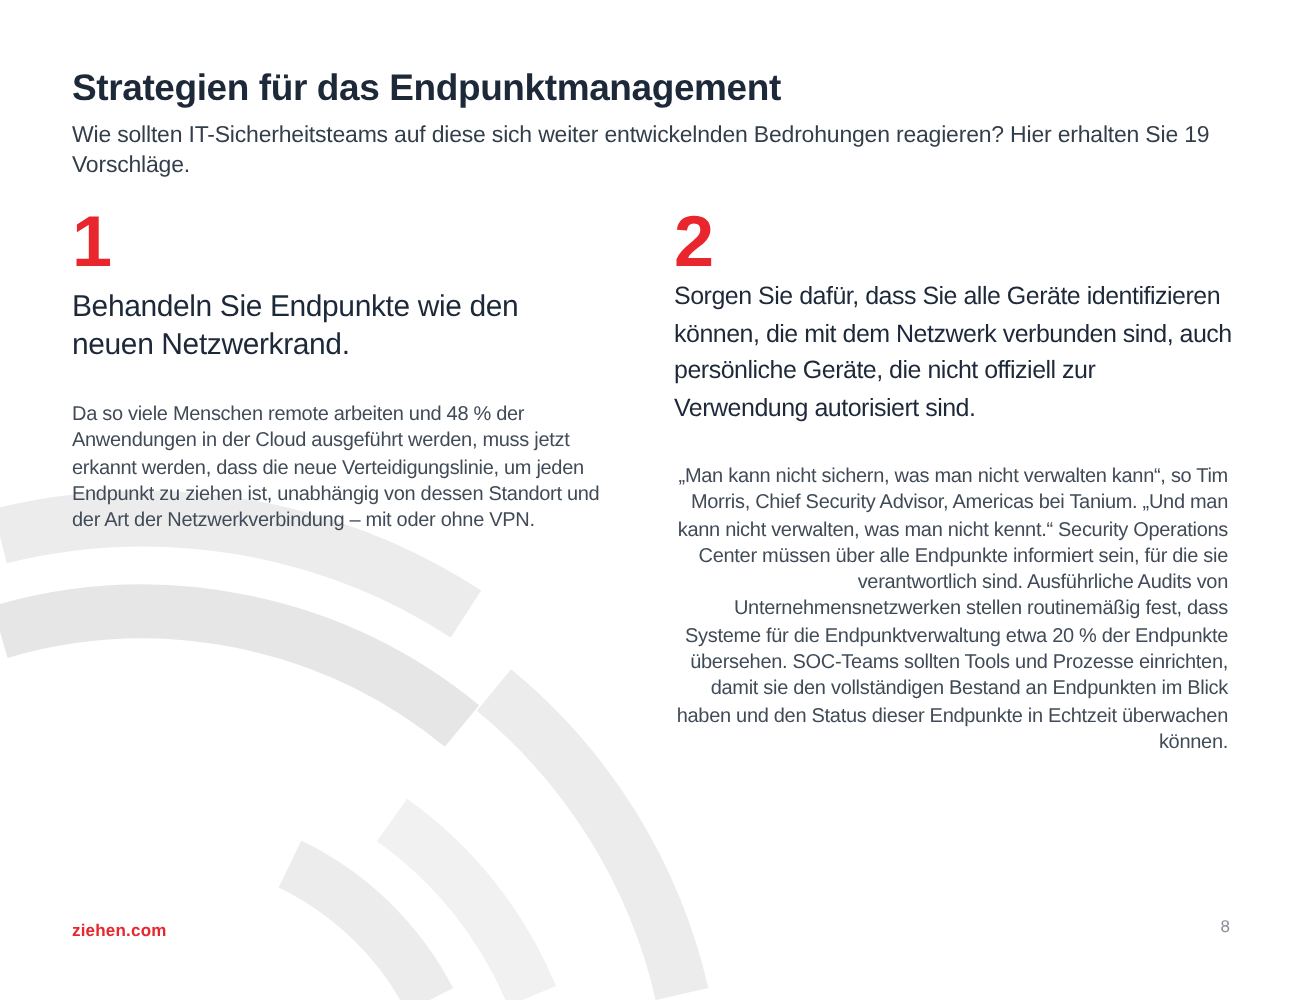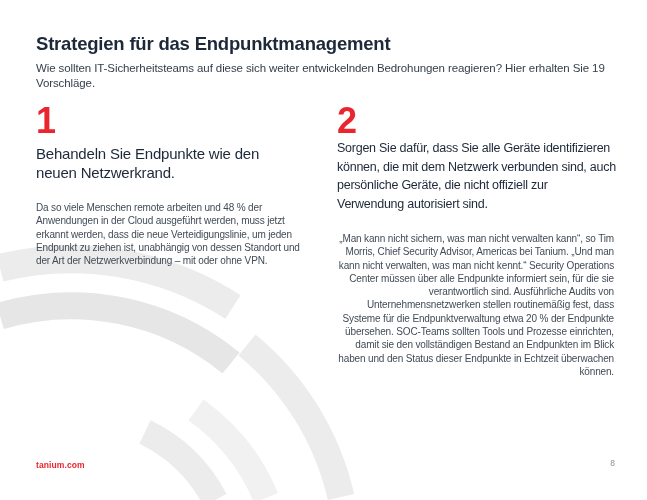--- a/index.html
+++ b/index.html
@@ -84,18 +84,18 @@
       <div class="sec-heading">Behandeln Sie Endpunkte wie den neuen Netzwerkrand.</div>
       <div class="sec-body">Da so viele Menschen remote arbeiten und 48 % der Anwendungen in der Cloud ausgeführt werden, muss jetzt erkannt werden, dass die neue Verteidigungslinie, um jeden Endpunkt zu ziehen ist, unabhängig von dessen Standort und der Art der Netzwerkverbindung – mit oder ohne VPN.</div>
     </div>
 
     <div class="col col-2">
       <div class="big-num">2</div>
       <div class="sec-heading">Sorgen Sie dafür, dass Sie alle Geräte identifizieren können, die mit dem Netzwerk verbunden sind, auch persönliche Geräte, die nicht offiziell zur Verwendung autorisiert sind.</div>
       <div class="sec-body">„Man kann nicht sichern, was man nicht verwalten kann“, so Tim Morris, Chief Security Advisor, Americas bei Tanium. „Und man kann nicht verwalten, was man nicht kennt.“ Security Operations Center müssen über alle Endpunkte informiert sein, für die sie verantwortlich sind. Ausführliche Audits von Unternehmensnetzwerken stellen routinemäßig fest, dass Systeme für die Endpunktverwaltung etwa 20 % der Endpunkte übersehen. SOC-Teams sollten Tools und Prozesse einrichten, damit sie den vollständigen Bestand an Endpunkten im Blick haben und den Status dieser Endpunkte in Echtzeit überwachen können.</div>
     </div>
 
-    <a class="footer-site">tanium.com</a>
+    <a class="footer-site">ziehen.com</a>
 
     <div class="page-num">8</div>
 
   </div>
 </div>
 
 </body></html>

